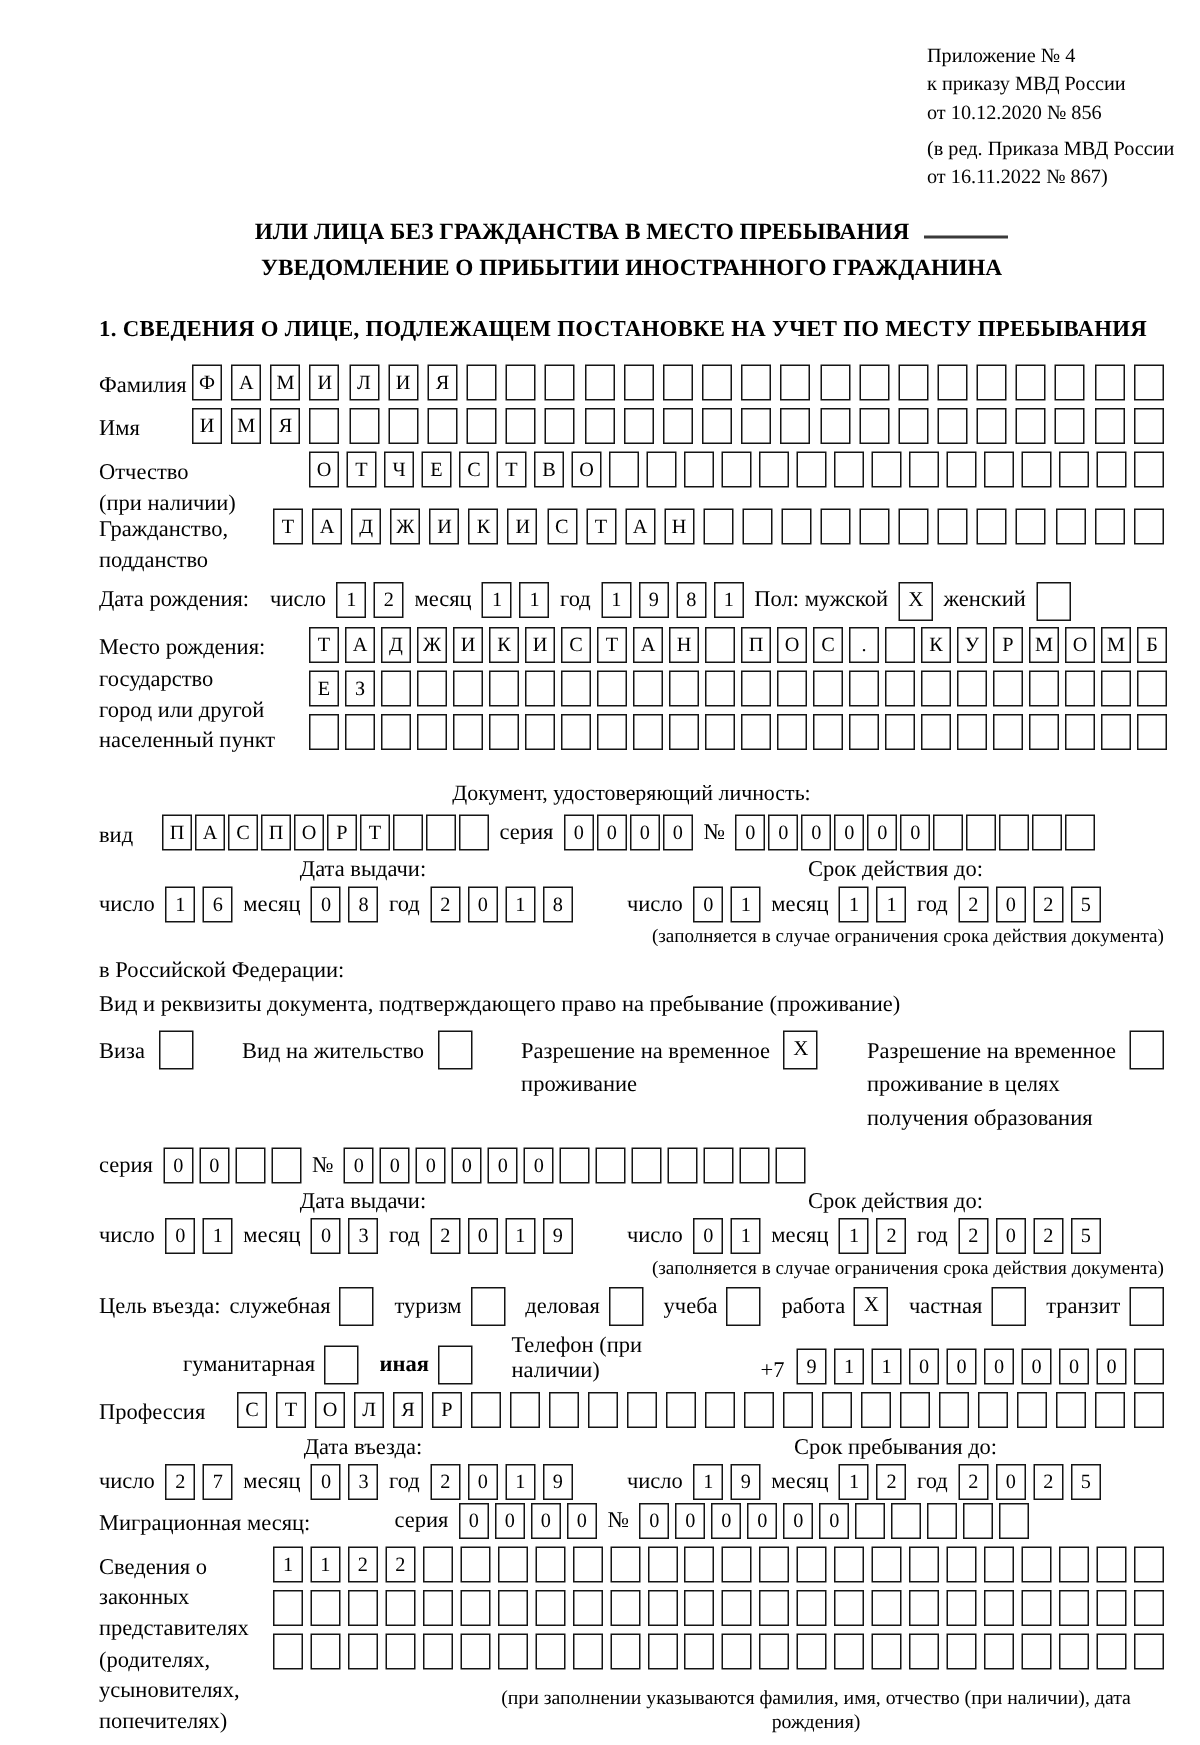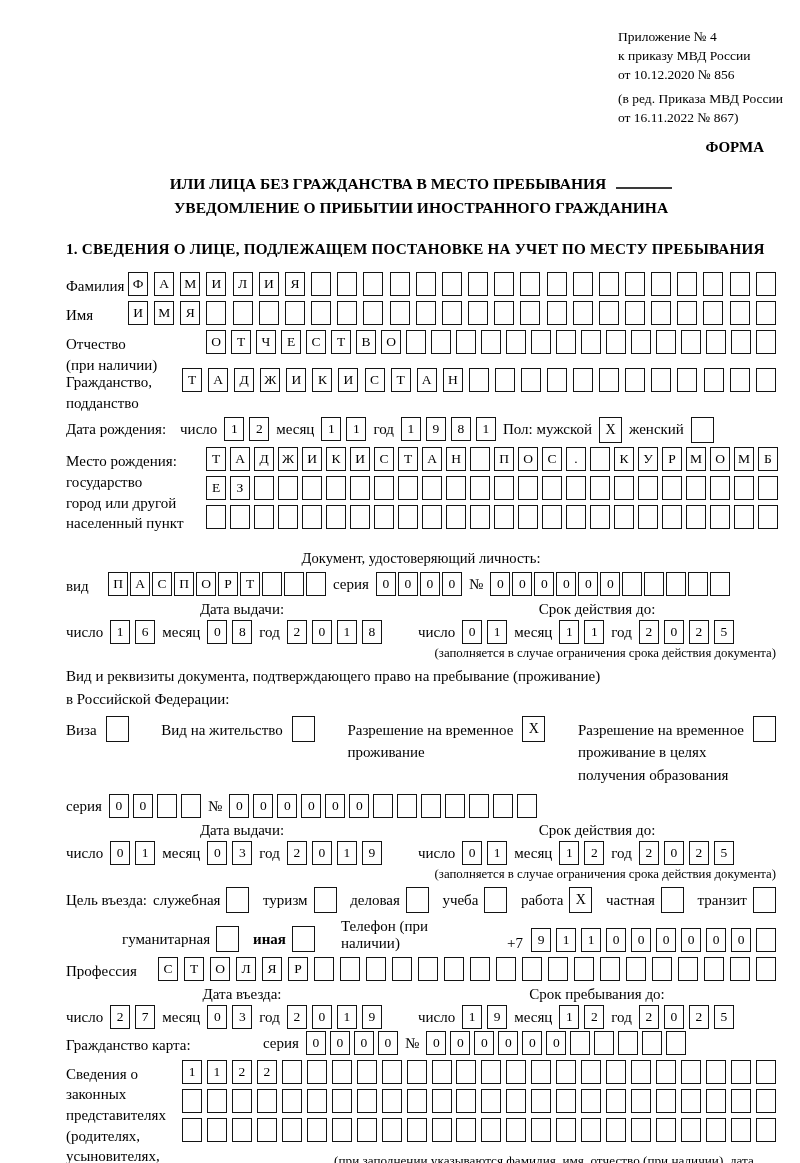--- a/index.html
+++ b/index.html
@@ -58,21 +58,20 @@
   <div class="annex">
     <div>Приложение № 4</div>
     <div>к приказу МВД России</div>
     <div>от 10.12.2020 № 856</div>
     <div class="grp2">
       <div>(в ред. Приказа МВД России</div>
       <div>от 16.11.2022 № 867)</div>
     </div>
   </div>
 
-  <div class="forma">ФОРМА</div>
 
   <div class="title">
     <div><span>ИЛИ ЛИЦА БЕЗ ГРАЖДАНСТВА В МЕСТО ПРЕБЫВАНИЯ</span><span class="blank"></span></div>
     <div>УВЕДОМЛЕНИЕ О ПРИБЫТИИ ИНОСТРАННОГО ГРАЖДАНИНА</div>
   </div>
 
   <div class="sec-heading">1. СВЕДЕНИЯ О ЛИЦЕ, ПОДЛЕЖАЩЕМ ПОСТАНОВКЕ НА УЧЕТ ПО МЕСТУ ПРЕБЫВАНИЯ</div>
 
   <div class="formbody">
 
@@ -388,22 +387,22 @@
         <div class="cells dates">
             <span class="cell">2</span>
             <span class="cell">0</span>
             <span class="cell">2</span>
             <span class="cell">5</span>
           </div>
       </div>
     </div>
     <div class="note">(заполняется в случае ограничения срока действия документа)</div>
 
+    <div class="intro">в Российской Федерации:</div>
     <div class="intro">Вид и реквизиты документа, подтверждающего право на пребывание (проживание)</div>
-    <div class="intro">в Российской Федерации:</div>
 
     <div class="res-row">
       <div class="res-opt">
         <span class="res-lbl">Виза</span>
         <span class="checkbox"></span>
       </div>
       <div class="res-opt">
         <span class="res-lbl">Вид на жительство</span>
         <span class="checkbox"></span>
       </div>
@@ -618,21 +617,21 @@
         <div class="cells dates">
             <span class="cell">2</span>
             <span class="cell">0</span>
             <span class="cell">2</span>
             <span class="cell">5</span>
           </div>
       </div>
     </div>
 
     <div class="row">
-      <div class="lbl w190">Гражданство карта:</div>
+      <div class="lbl w190">Миграционная месяц:</div>
       <span class="ib-label">серия</span>
       <div class="cells">
           <span class="cell">0</span>
           <span class="cell">0</span>
           <span class="cell">0</span>
           <span class="cell">0</span>
         </div>
       <span class="ib-label">№</span>
       <div class="cells">
           <span class="cell">0</span>

